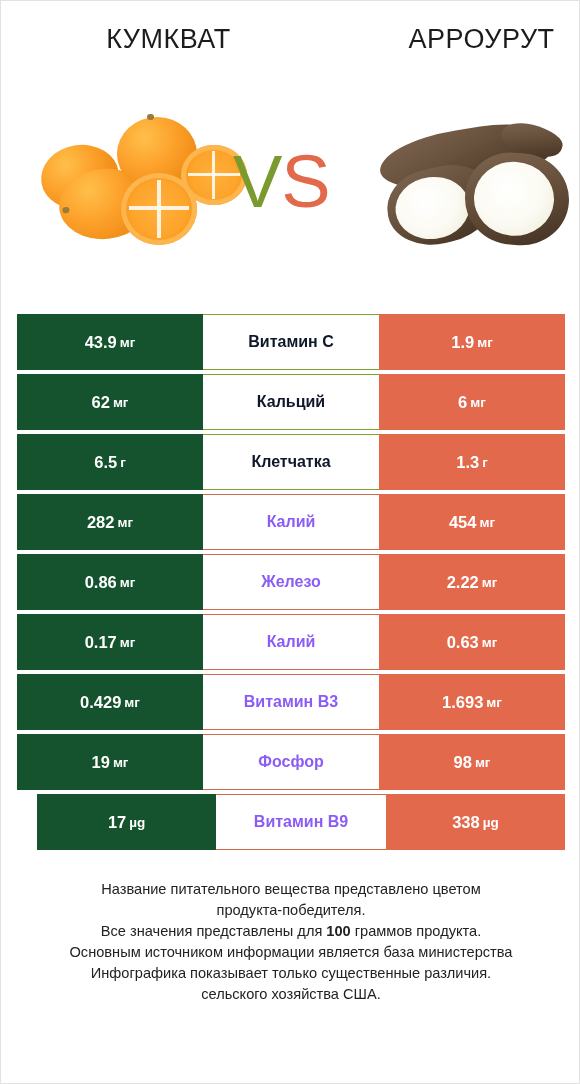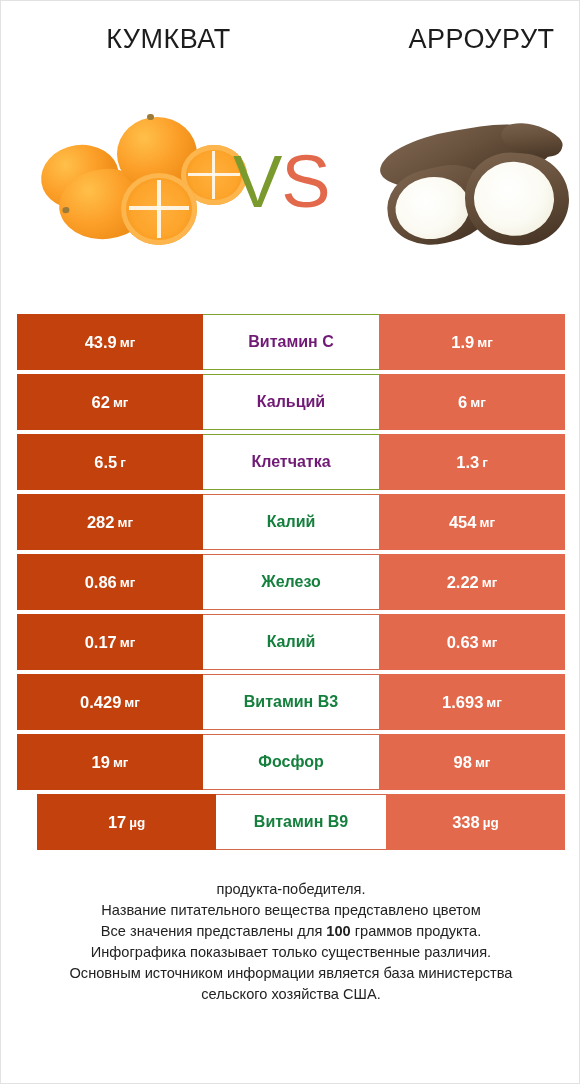--- a/index.html
+++ b/index.html
@@ -133,32 +133,32 @@
     justify-content: center;
     box-sizing: border-box;
     white-space: nowrap;
   }
   .cell-left, .cell-right {
     width: 186px;
     color: #ffffff;
     font-weight: 700;
     font-size: 16.5px;
   }
-  .cell-left  { background: #c2410c; }
+  .cell-left  { background: #14532d; }
   .cell-right { background: #e2694b; align-items: center; }
   .cell-mid {
     width: 176px;
     background: #ffffff;
     font-weight: 700;
     font-size: 16px;
     border-top: 1px solid transparent;
     border-bottom: 1px solid transparent;
   }
-  .win-left  { color: #701a75; border-top-color: #80a22e; border-bottom-color: #80a22e; }
-  .win-right { color: #15803d; border-top-color: #d4684b; border-bottom-color: #d4684b; }
+  .win-left  { color: #0f172a; border-top-color: #80a22e; border-bottom-color: #80a22e; }
+  .win-right { color: #8b5cf6; border-top-color: #d4684b; border-bottom-color: #d4684b; }
   .unit {
     font-size: 13.5px;
     font-weight: 700;
     margin-left: 3px;
   }
 
   
   .footer {
     position: absolute;
     left: 24px;
@@ -342,21 +342,21 @@
           <span>Витамин B9</span>
         </div>
       <div class="cell cell-right">
           <span>338</span>
           <span class="unit">µg</span>
         </div>
     </div>
   </div>
 
   <div class="footer">
+    <div>Название питательного вещества представлено цветом</div>
     <div>продукта-победителя.</div>
-    <div>Название питательного вещества представлено цветом</div>
     <div><span>Все значения представлены для </span><span class="b">100</span><span> граммов продукта.</span></div>
+    <div>Основным источником информации является база министерства</div>
     <div>Инфографика показывает только существенные различия.</div>
-    <div>Основным источником информации является база министерства</div>
     <div>сельского хозяйства США.</div>
   </div>
 
 </div>
 
 </body></html>

